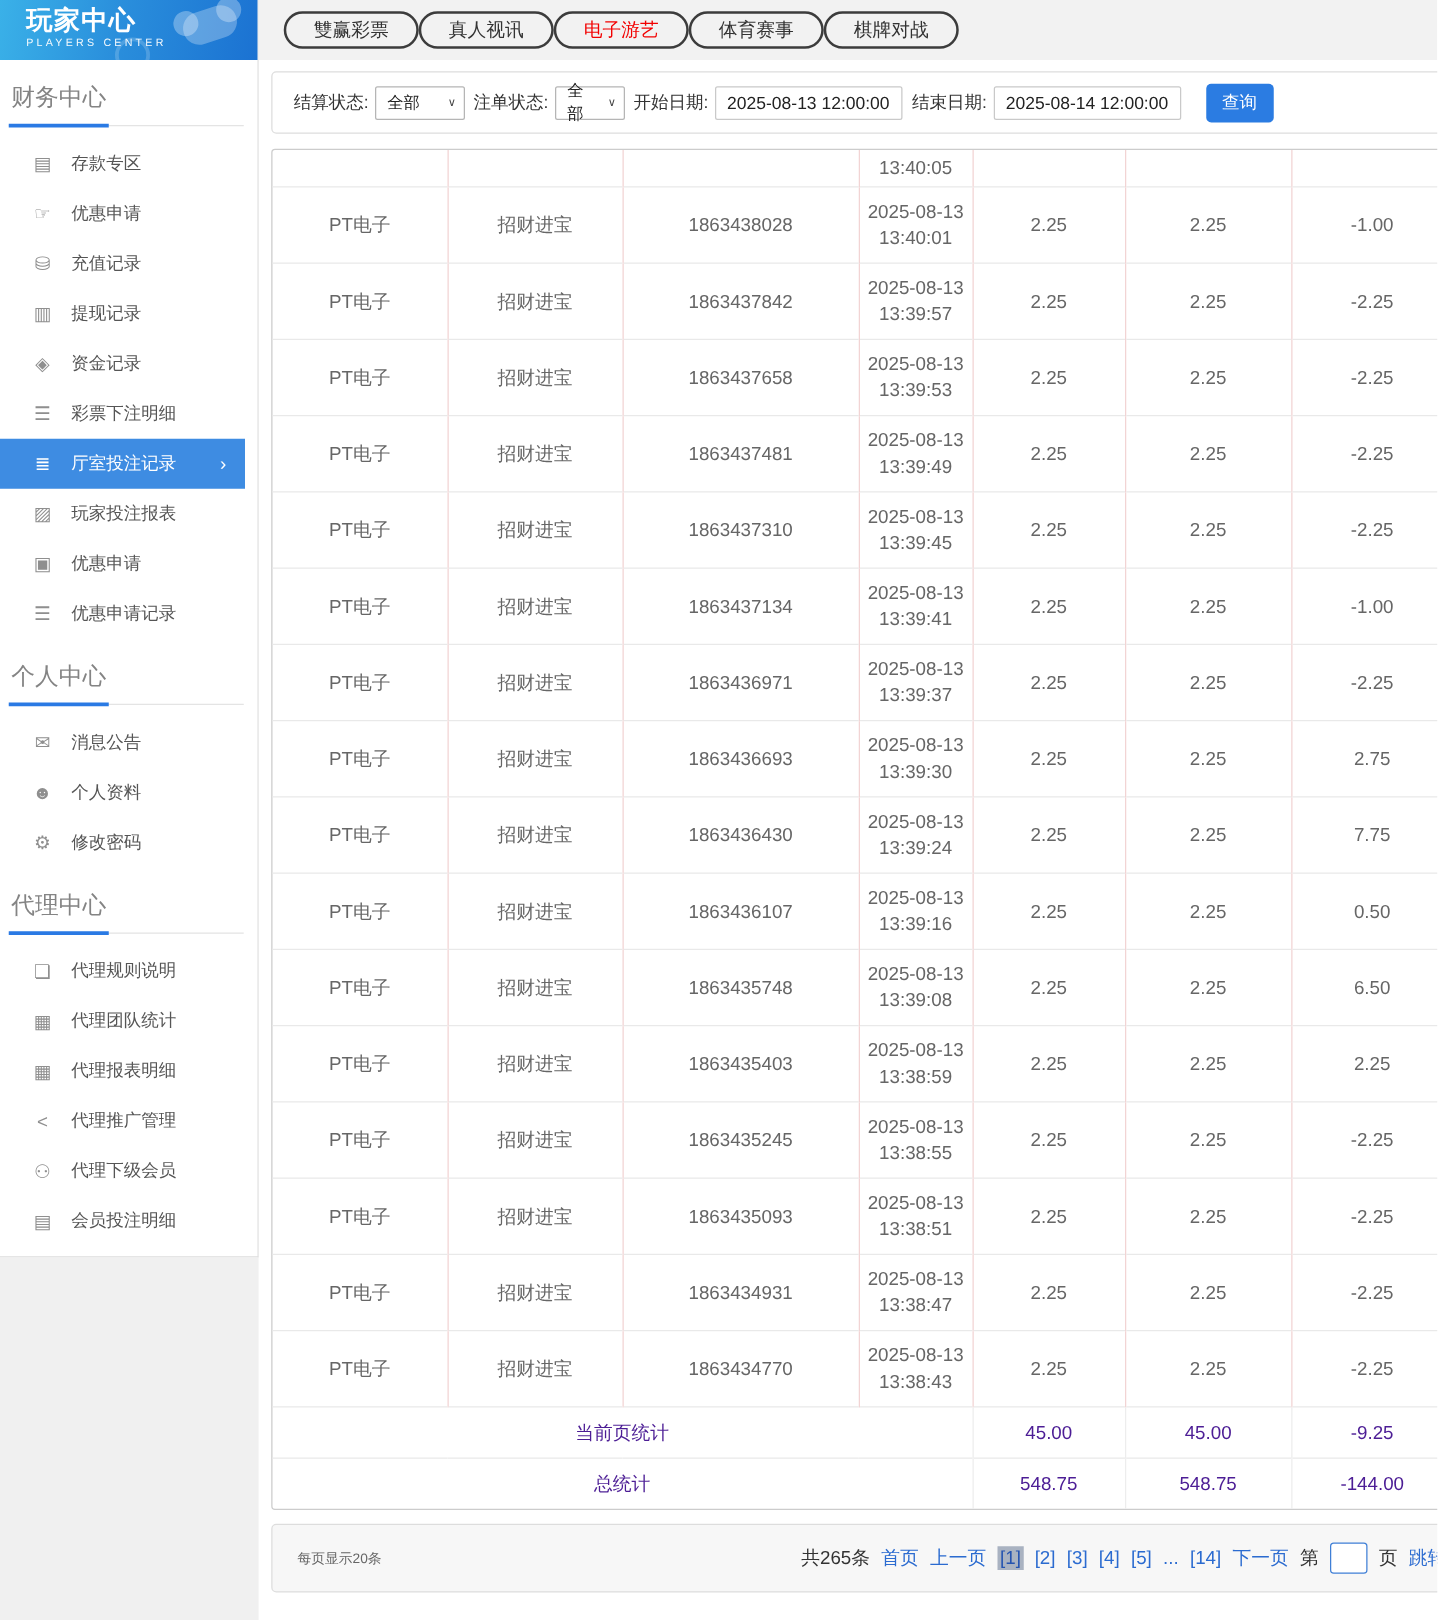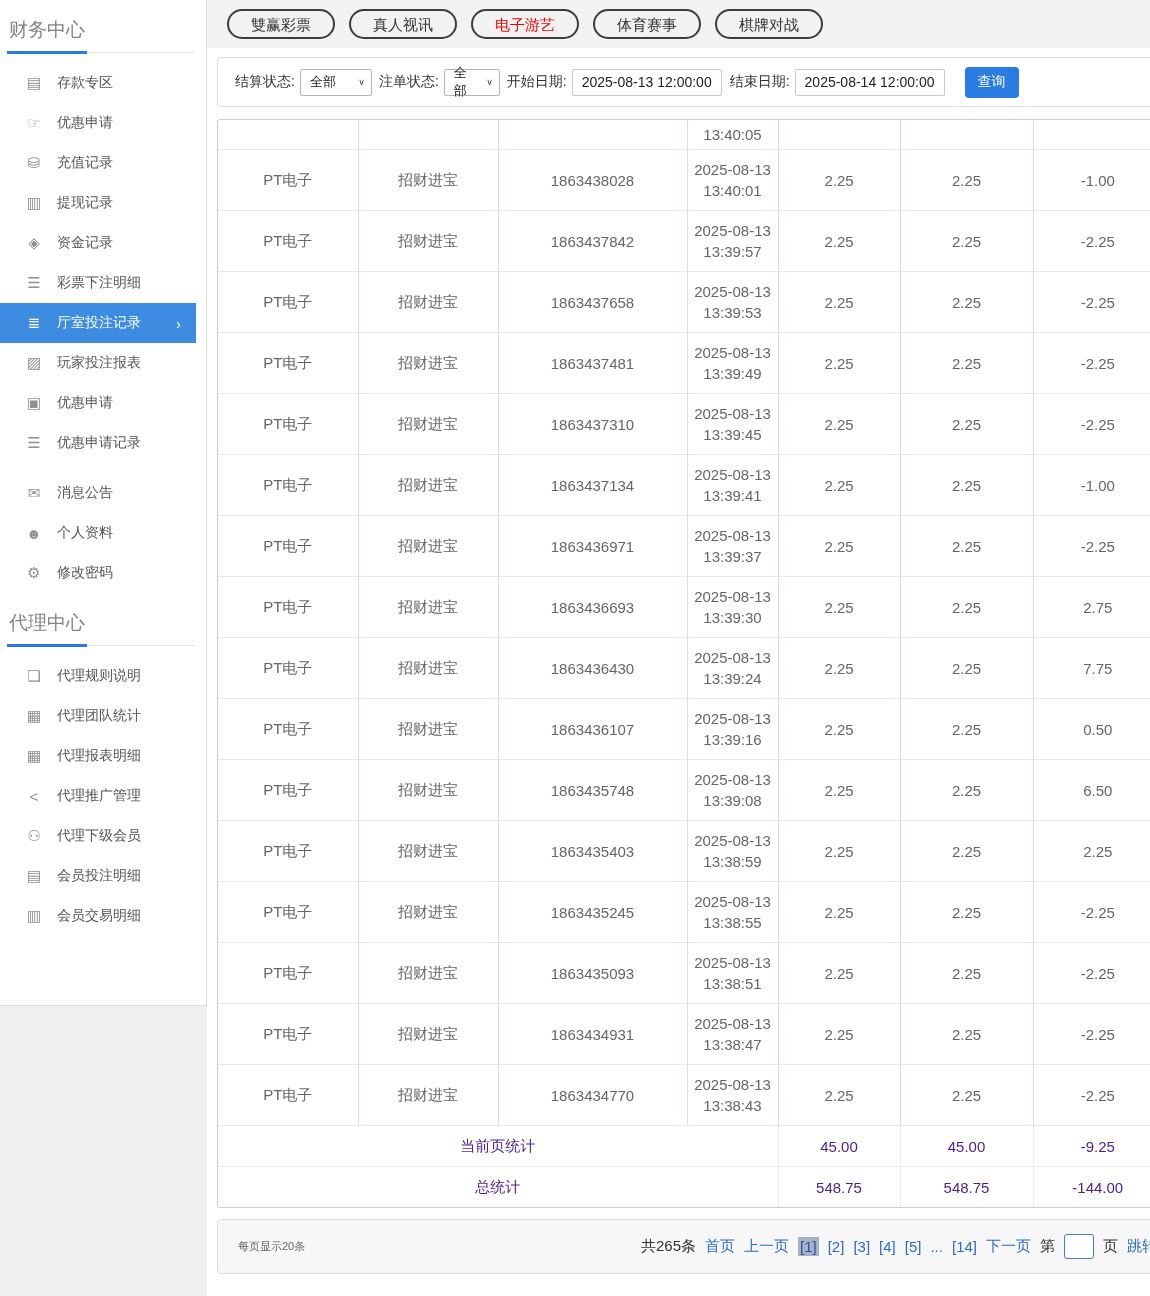--- a/index.html
+++ b/index.html
@@ -27,21 +27,21 @@
   .menu{list-style:none;margin:10px 0 0;padding:0;}
   .menu-item{height:40px;display:flex;align-items:center;font-size:14px;color:#555;cursor:pointer;position:relative;}
   .menu-icon{width:20px;margin:0 13px 0 24px;color:#8f8f8f;font-size:15px;text-align:center;flex:none;}
   .menu-item.active{background:#3e8ce2;color:#fff;width:196px;}
   .menu-item.active .menu-icon{color:#fff;}
   .chev{position:absolute;right:15px;color:#fff;font-size:15px;display:none;}
   .menu-item.active .chev{display:block;}
 
   
   .main{position:absolute;left:207px;top:0;width:943px;height:1296px;background:#fff;}
-  .tabstrip{height:48px;background:#f2f2f2;display:flex;align-items:center;gap:14px;padding-left:20px;}
+  .tabstrip{height:48px;background:#f2f2f2;display:flex;align-items:center;padding-left:20px;}
   .tab-pill{height:30px;line-height:27px;padding:0 22px;border:2px solid #3c3c3c;border-radius:17px;
     background:transparent;font-size:15px;color:#333;cursor:pointer;box-sizing:border-box;}
   .tab-pill.active{color:#f20000;}
 
   .filter-card{margin:9px 0 0 10px;width:950px;height:50px;border:1px solid #ddd;border-radius:4px;
     background:#fff;display:flex;align-items:center;padding-left:17px;box-sizing:border-box;
     font-size:14px;color:#333;}
   .sel{height:27px;border:1px solid #b5b5b5;border-radius:2px;background:#fff;display:inline-flex;
     align-items:center;justify-content:space-between;padding:0 6px 0 9px;margin:0 7px 0 5px;
     font-size:13px;color:#222;box-sizing:border-box;cursor:pointer;}
@@ -74,20 +74,26 @@
   .pager .dots{color:#2b6bd0;}
   .jump-input{width:30px;height:25px;border:1px solid #3f7fd6;border-radius:3px;background:#fff;
     box-sizing:border-box;font-family:inherit;}
 </style>
 </head>
 <body>
 
 <div id="app">
 
   <aside class="sidebar">
+    <div class="logo">
+      <div class="pad-deco"></div>
+      <div class="circle-deco"></div>
+      <div class="logo-title">玩家中心</div>
+      <div class="logo-sub">PLAYERS CENTER</div>
+    </div>
     <div id="sidebar-sections">
         <div class="section-header">财务中心</div>
         <ul class="menu">
           <li class="menu-item">
             <span class="menu-icon">▤</span>
             <span>存款专区</span>
           </li>
           <li class="menu-item">
             <span class="menu-icon">☞</span>
             <span>优惠申请</span>
@@ -119,20 +125,21 @@
           </li>
           <li class="menu-item">
             <span class="menu-icon">▣</span>
             <span>优惠申请</span>
           </li>
           <li class="menu-item">
             <span class="menu-icon">☰</span>
             <span>优惠申请记录</span>
           </li>
         </ul>
+        <div class="section-header">个人中心</div>
         <ul class="menu">
           <li class="menu-item">
             <span class="menu-icon">✉</span>
             <span>消息公告</span>
           </li>
           <li class="menu-item">
             <span class="menu-icon">☻</span>
             <span>个人资料</span>
           </li>
           <li class="menu-item">

